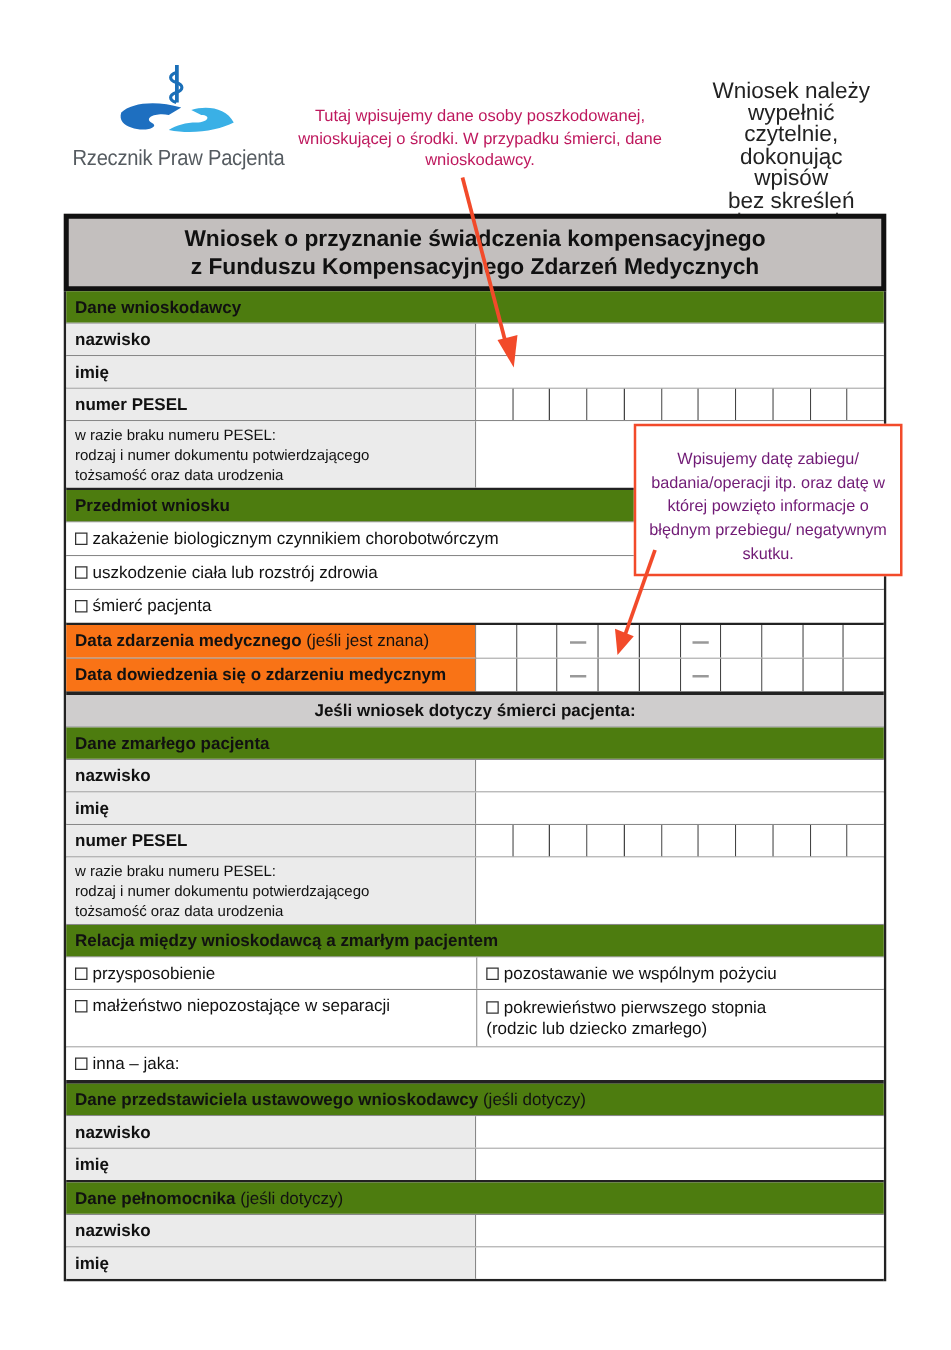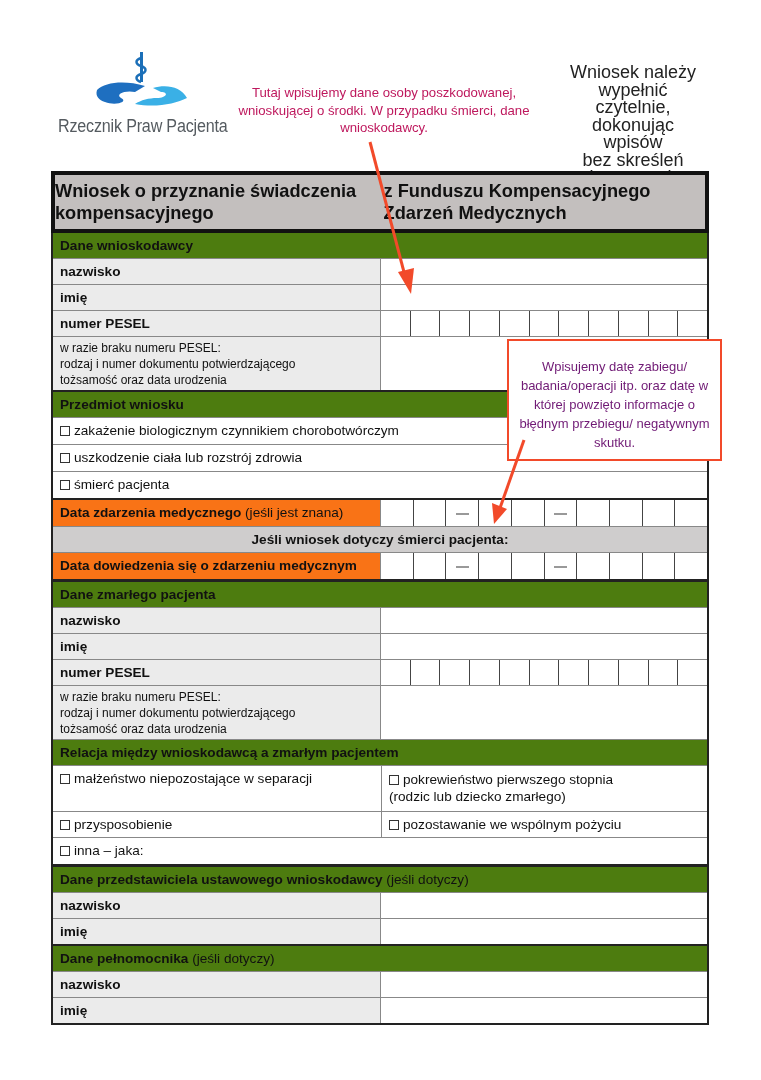--- a/index.html
+++ b/index.html
@@ -13,21 +13,21 @@
 
   
   .note-red { position: absolute; color: #be185d; font-size: 13.2px; line-height: 17.5px; text-align: center; }
   .note1 { left: 238px; top: 84px; width: 292px; }
   .note-right { position: absolute; left: 563px; top: 64px; width: 140px; font-size: 18px; line-height: 17.5px; text-align: center; color: #222; }
   .note-box { position: absolute; left: 507px; top: 339px; width: 215px; height: 122px; border: 2.5px solid #f24a2a; background: #fff; z-index: 5; }
   .note-box .txt { position: absolute; left: 0; right: 0; top: 16px; color: #701a75; font-size: 13px; line-height: 19px; text-align: center; }
 
   
   .form { position: absolute; left: 51px; top: 171px; width: 658px; }
-  .title-box { height: 62px; background: #c3bfbe; border: 4px solid #111; display: flex; flex-direction: row; justify-content: center; align-items: center; }
+  .title-box { height: 62px; background: #c3bfbe; border: 4px solid #111; display: flex; flex-direction: column; justify-content: center; align-items: center; }
   .title-box div { font-size: 18.2px; font-weight: bold; line-height: 22px; color: #111; }
   .tbl { border-left: 2px solid #222; border-right: 2px solid #222; }
   .row { display: flex; border-bottom: 1.5px solid #888; min-height: 25px; }
   .row.thick-bottom { border-bottom: 2px solid #222; }
   .section { background: #4d7c0f; font-weight: bold; font-size: 13.6px; padding: 5px 7px 0; height: 25px; width: 100%; }
   .section .light { font-weight: normal; }
   .section.center { text-align: center; background: #cfcdcd; }
   .lbl { width: 328px; background: #ebebeb; border-right: 1.5px solid #888; font-size: 13.6px; font-weight: bold; padding: 5px 7px 0; height: 25px; }
   .lbl.multi { font-weight: normal; font-size: 12px; line-height: 16px; height: 53px; padding-top: 3px; }
   .val { flex: 1; background: #fff; }
@@ -137,39 +137,39 @@
           <div class="cell dash"></div>
           <div class="cell"></div>
           <div class="cell"></div>
           <div class="cell dash"></div>
           <div class="cell"></div>
           <div class="cell"></div>
           <div class="cell"></div>
           <div class="cell"></div>
       </div>
     </div>
-    <div class="row">
-        <div class="section center">Jeśli wniosek dotyczy śmierci pacjenta:</div>
-      </div>
-
     <div class="row thick-bottom" style="border-bottom-width:3px;">
       <div class="date-lbl">Data dowiedzenia się o zdarzeniu medycznym</div>
       <div class="cells">
         <div class="cell"></div>
           <div class="cell"></div>
           <div class="cell dash"></div>
           <div class="cell"></div>
           <div class="cell"></div>
           <div class="cell dash"></div>
           <div class="cell"></div>
           <div class="cell"></div>
           <div class="cell"></div>
           <div class="cell"></div>
       </div>
     </div>
+
+    <div class="row">
+        <div class="section center">Jeśli wniosek dotyczy śmierci pacjenta:</div>
+      </div>
     <div class="row">
         <div class="section">Dane zmarłego pacjenta</div>
       </div>
     <div class="row">
       <div class="lbl">nazwisko</div>
       <div class="val"></div>
     </div>
     <div class="row">
       <div class="lbl">imię</div>
       <div class="val"></div>
@@ -194,30 +194,30 @@
       <div class="lbl multi">
         <div>w razie braku numeru PESEL:</div>
         <div>rodzaj i numer dokumentu potwierdzającego</div>
         <div>tożsamość oraz data urodzenia</div>
       </div>
       <div class="val"></div>
     </div>
     <div class="row">
         <div class="section">Relacja między wnioskodawcą a zmarłym pacjentem</div>
       </div>
+    <div class="row" style="height:26px;">
+      <div class="half left"><span class="box"></span><span>przysposobienie</span></div>
+      <div class="half r"><span class="box"></span><span>pozostawanie we wspólnym pożyciu</span></div>
+    </div>
     <div class="row" style="height:46px;">
       <div class="half left"><span class="box"></span><span>małżeństwo niepozostające w separacji</span></div>
       <div class="half r" style="line-height:17px;">
         <div><span class="box"></span><span>pokrewieństwo pierwszego stopnia</span></div>
         <div>(rodzic lub dziecko zmarłego)</div>
       </div>
-    </div>
-    <div class="row" style="height:26px;">
-      <div class="half left"><span class="box"></span><span>przysposobienie</span></div>
-      <div class="half r"><span class="box"></span><span>pozostawanie we wspólnym pożyciu</span></div>
     </div>
     <div class="row thick-bottom" style="border-bottom-width:3px;">
       <div class="full"><span class="box"></span><span>inna – jaka:</span></div>
     </div>
 
     <div class="row">
         <div class="section"><span>Dane przedstawiciela ustawowego wnioskodawcy</span><span class="light"> (jeśli dotyczy)</span></div>
       </div>
     <div class="row">
       <div class="lbl">nazwisko</div>

